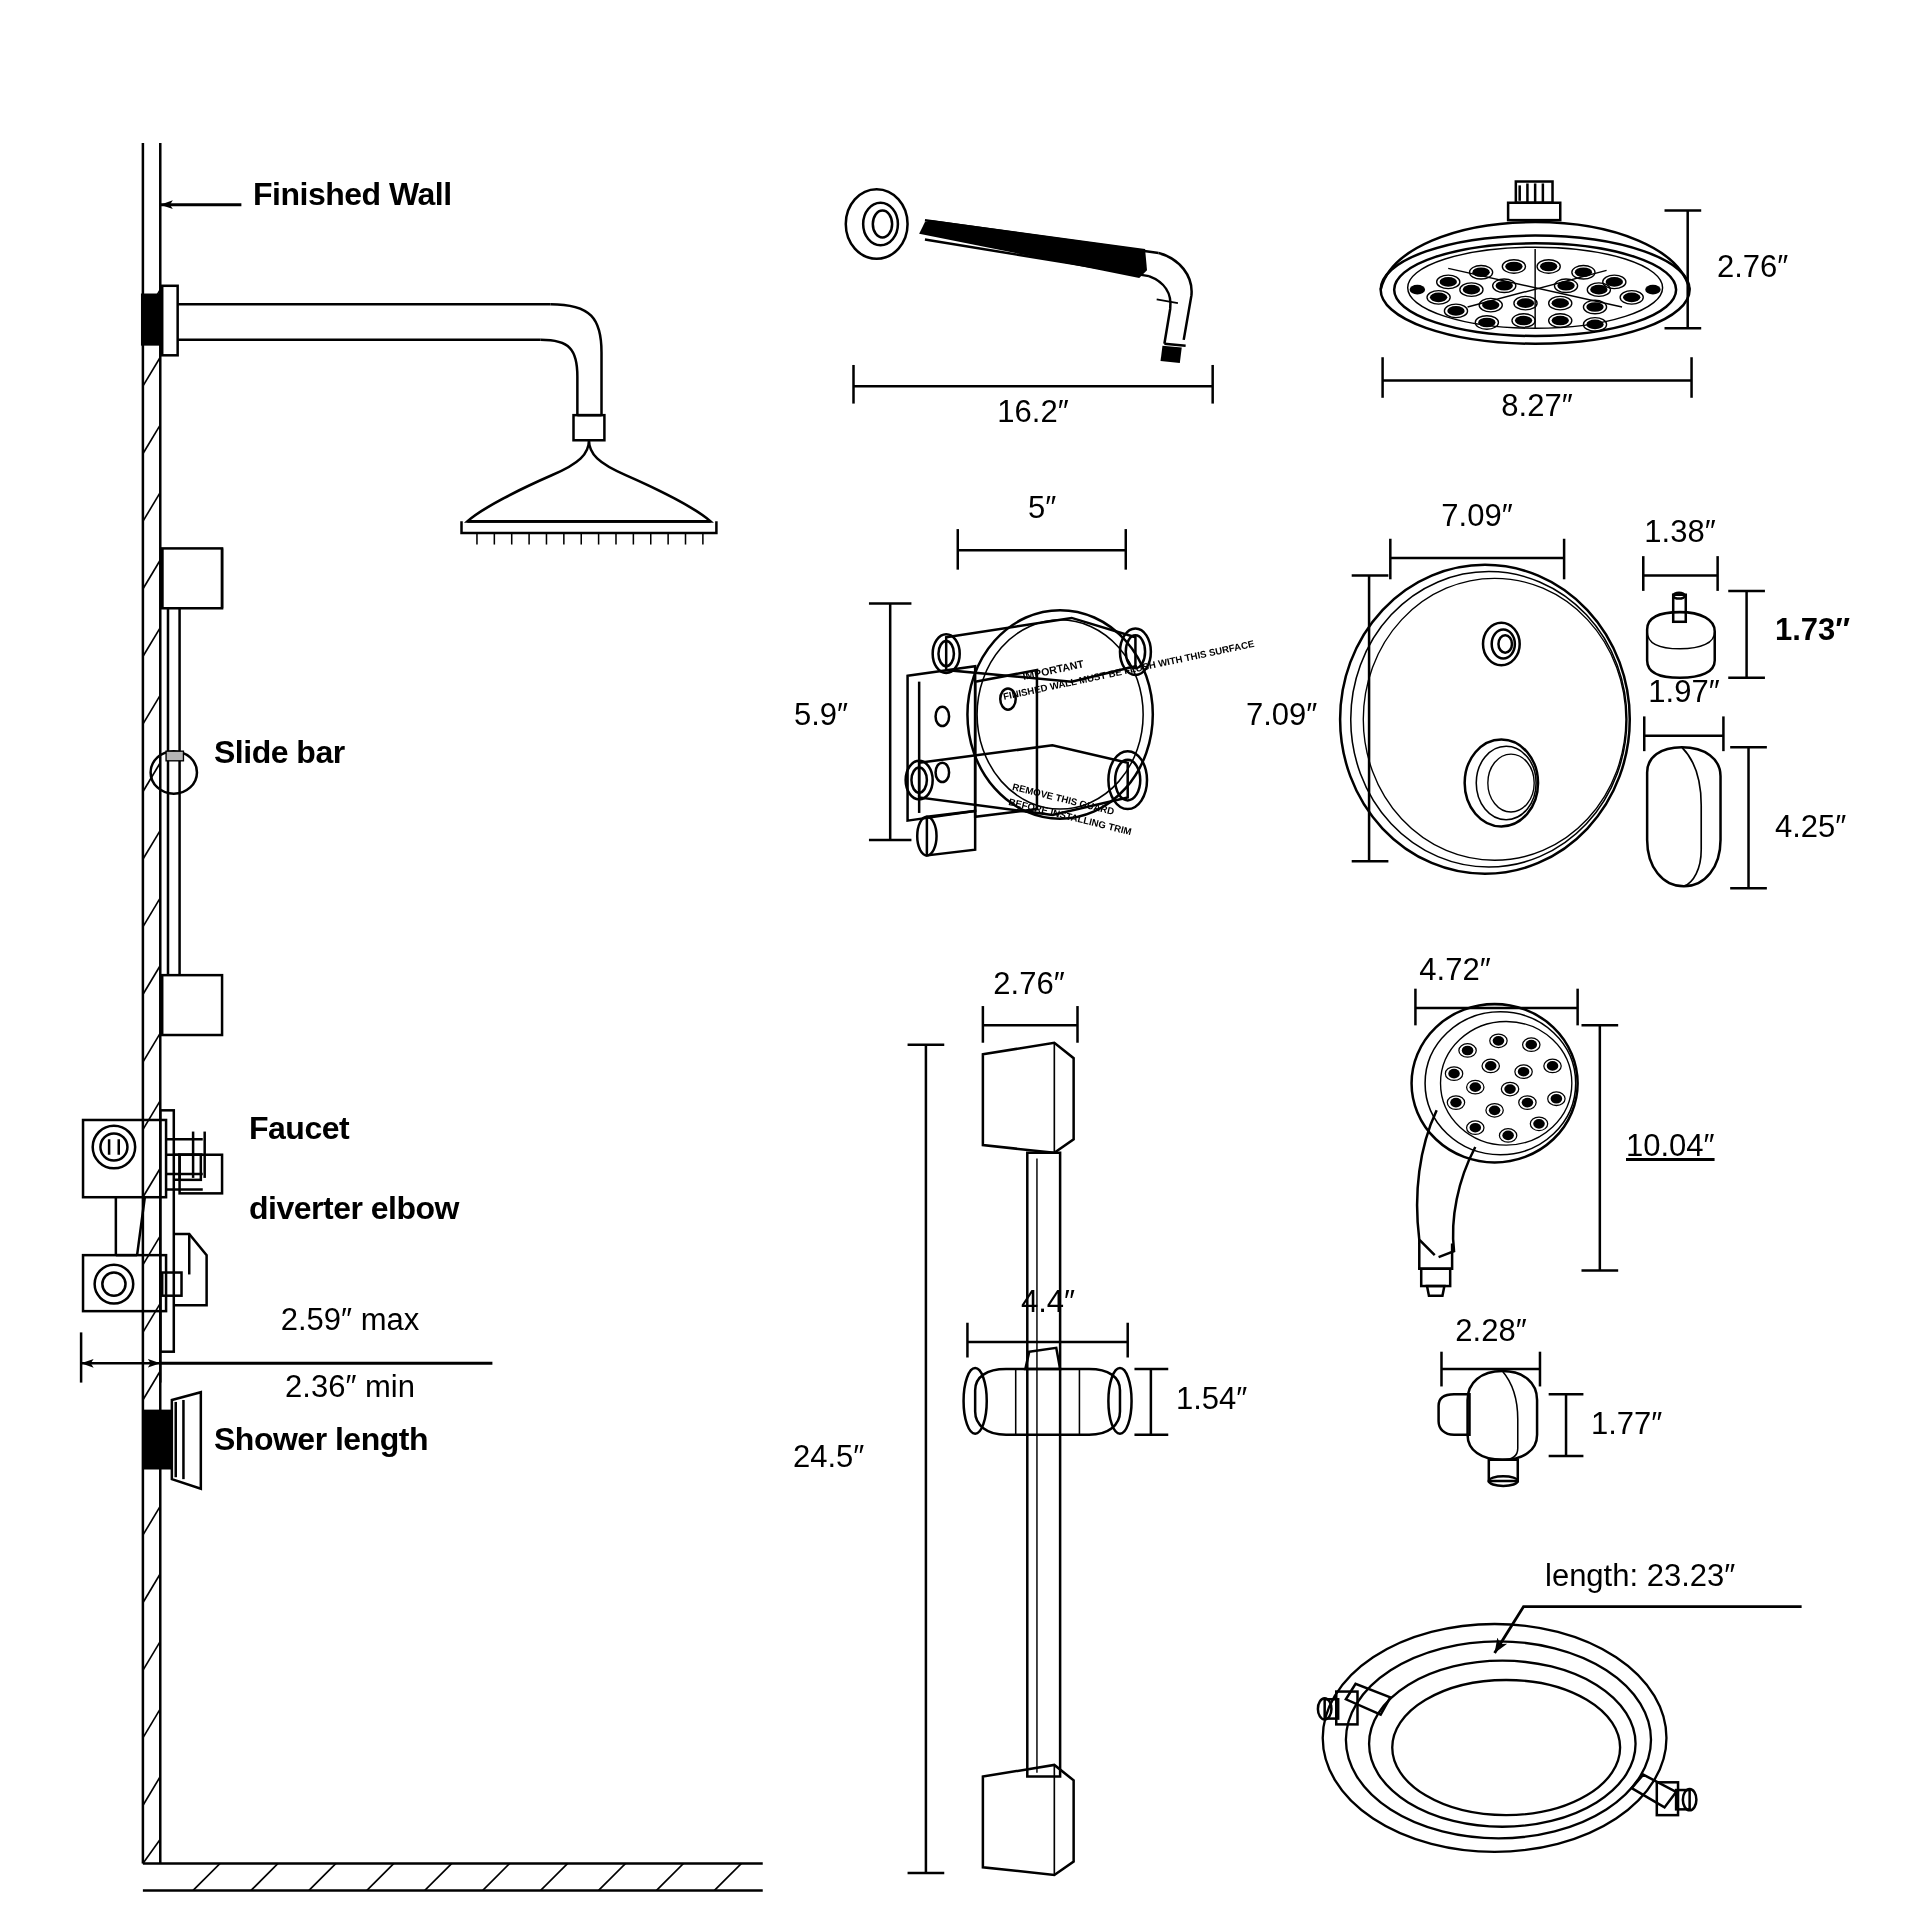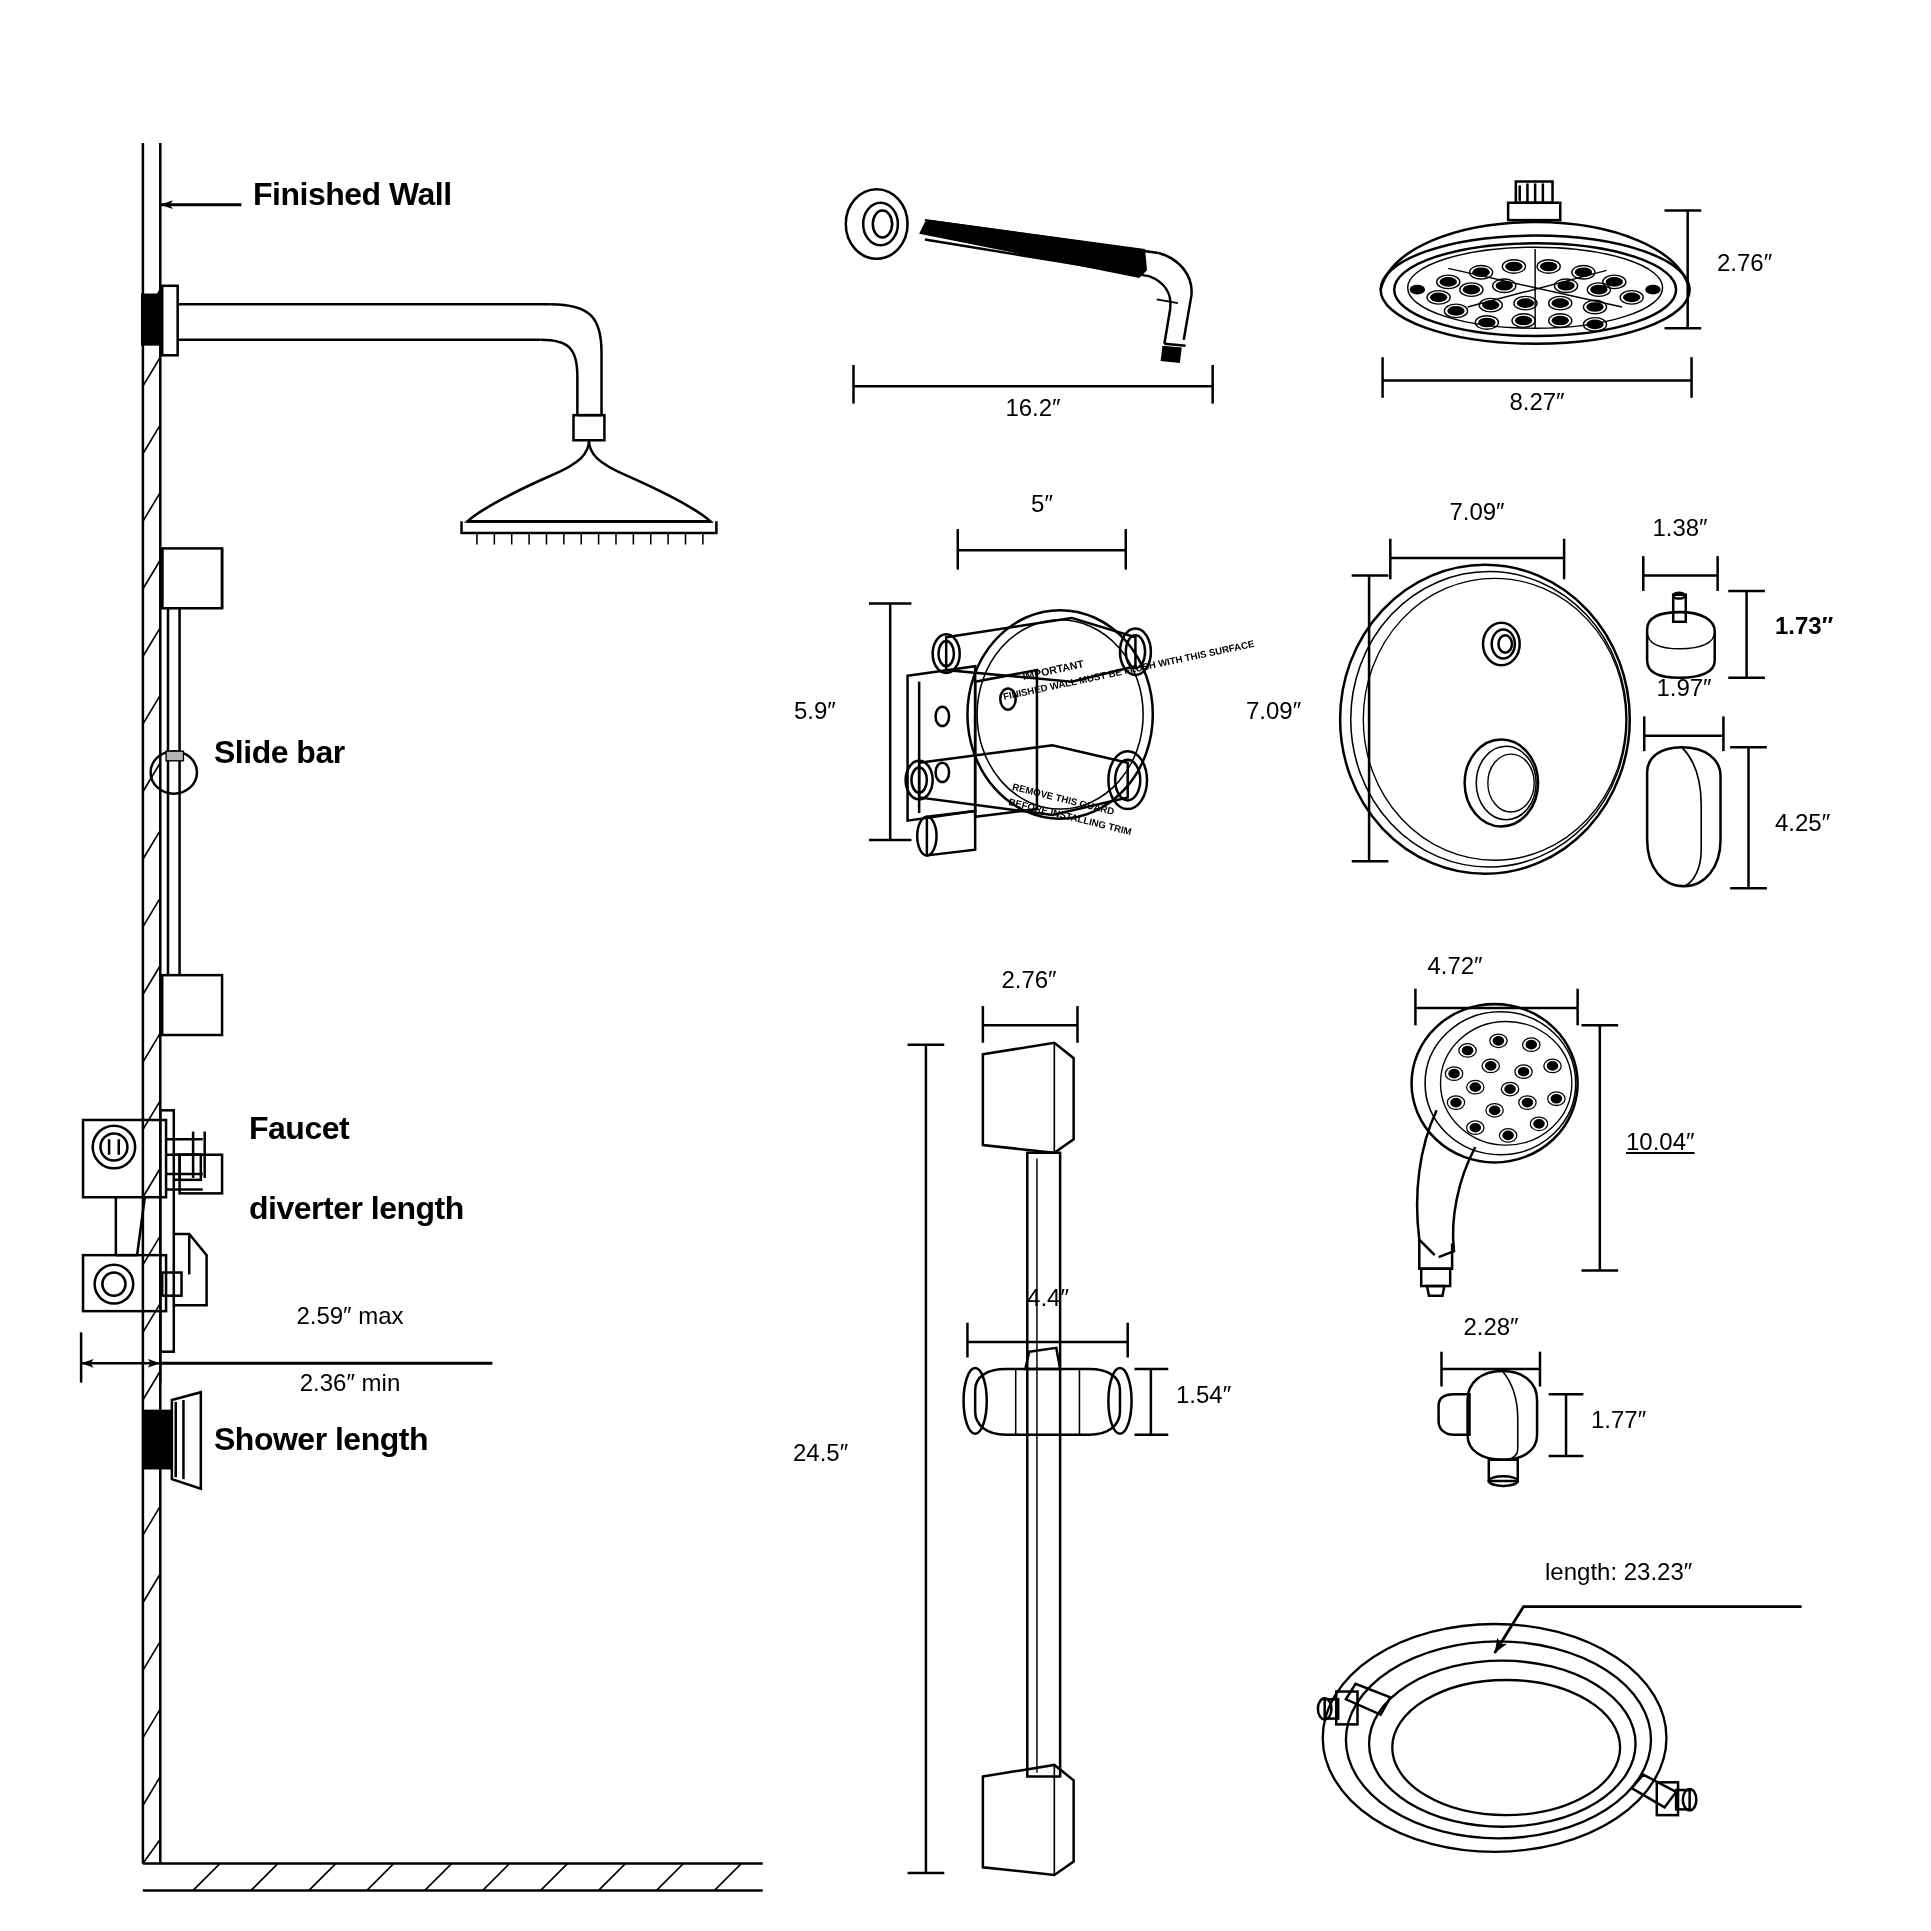--- a/index.html
+++ b/index.html
@@ -29,21 +29,21 @@
     white-space: pre;
     color: #000;
     font-family: "Liberation Sans", sans-serif;
   }
   .callout {
     font-size: 32px;
     font-weight: bold;
     letter-spacing: -0.5px;
   }
   .dim {
-    font-size: 24px;
+    font-size: 31px;
     font-weight: normal;
     text-align: right;
   }
   .ctr { transform: translateX(-50%); }
 </style>
 </head>
 <body>
 
 <div id="page">
 
@@ -552,21 +552,21 @@
         <text x="1046" y="842" font-family="Liberation Sans, sans-serif" font-size="10" font-weight="bold">BEFORE INSTALLING TRIM</text>
       </g>
     </g>
   </svg>
 
   <div class="lbl callout" style="left:253px; top:176px;">Finished Wall</div>
 
   <div class="lbl callout" style="left:214px; top:734px;">Slide bar</div>
 
   <div class="lbl callout" style="left:249px; top:1110px;">Faucet</div>
-  <div class="lbl callout" style="left:249px; top:1190px;">diverter length</div>
+  <div class="lbl callout" style="left:249px; top:1190px;">diverter elbow</div>
 
   <div class="lbl callout" style="left:214px; top:1421px;">Shower length</div>
 
   <div class="lbl dim ctr" style="left:350px; top:1302px;">2.59″ max</div>
   <div class="lbl dim ctr" style="left:350px; top:1369px;">2.36″ min</div>
 
   <div class="lbl dim ctr" style="left:1033px; top:394px;">16.2″</div>
 
   <div class="lbl dim" style="left:1717px; top:249px;">2.76″</div>
   <div class="lbl dim ctr" style="left:1537px; top:388px;">8.27″</div>

